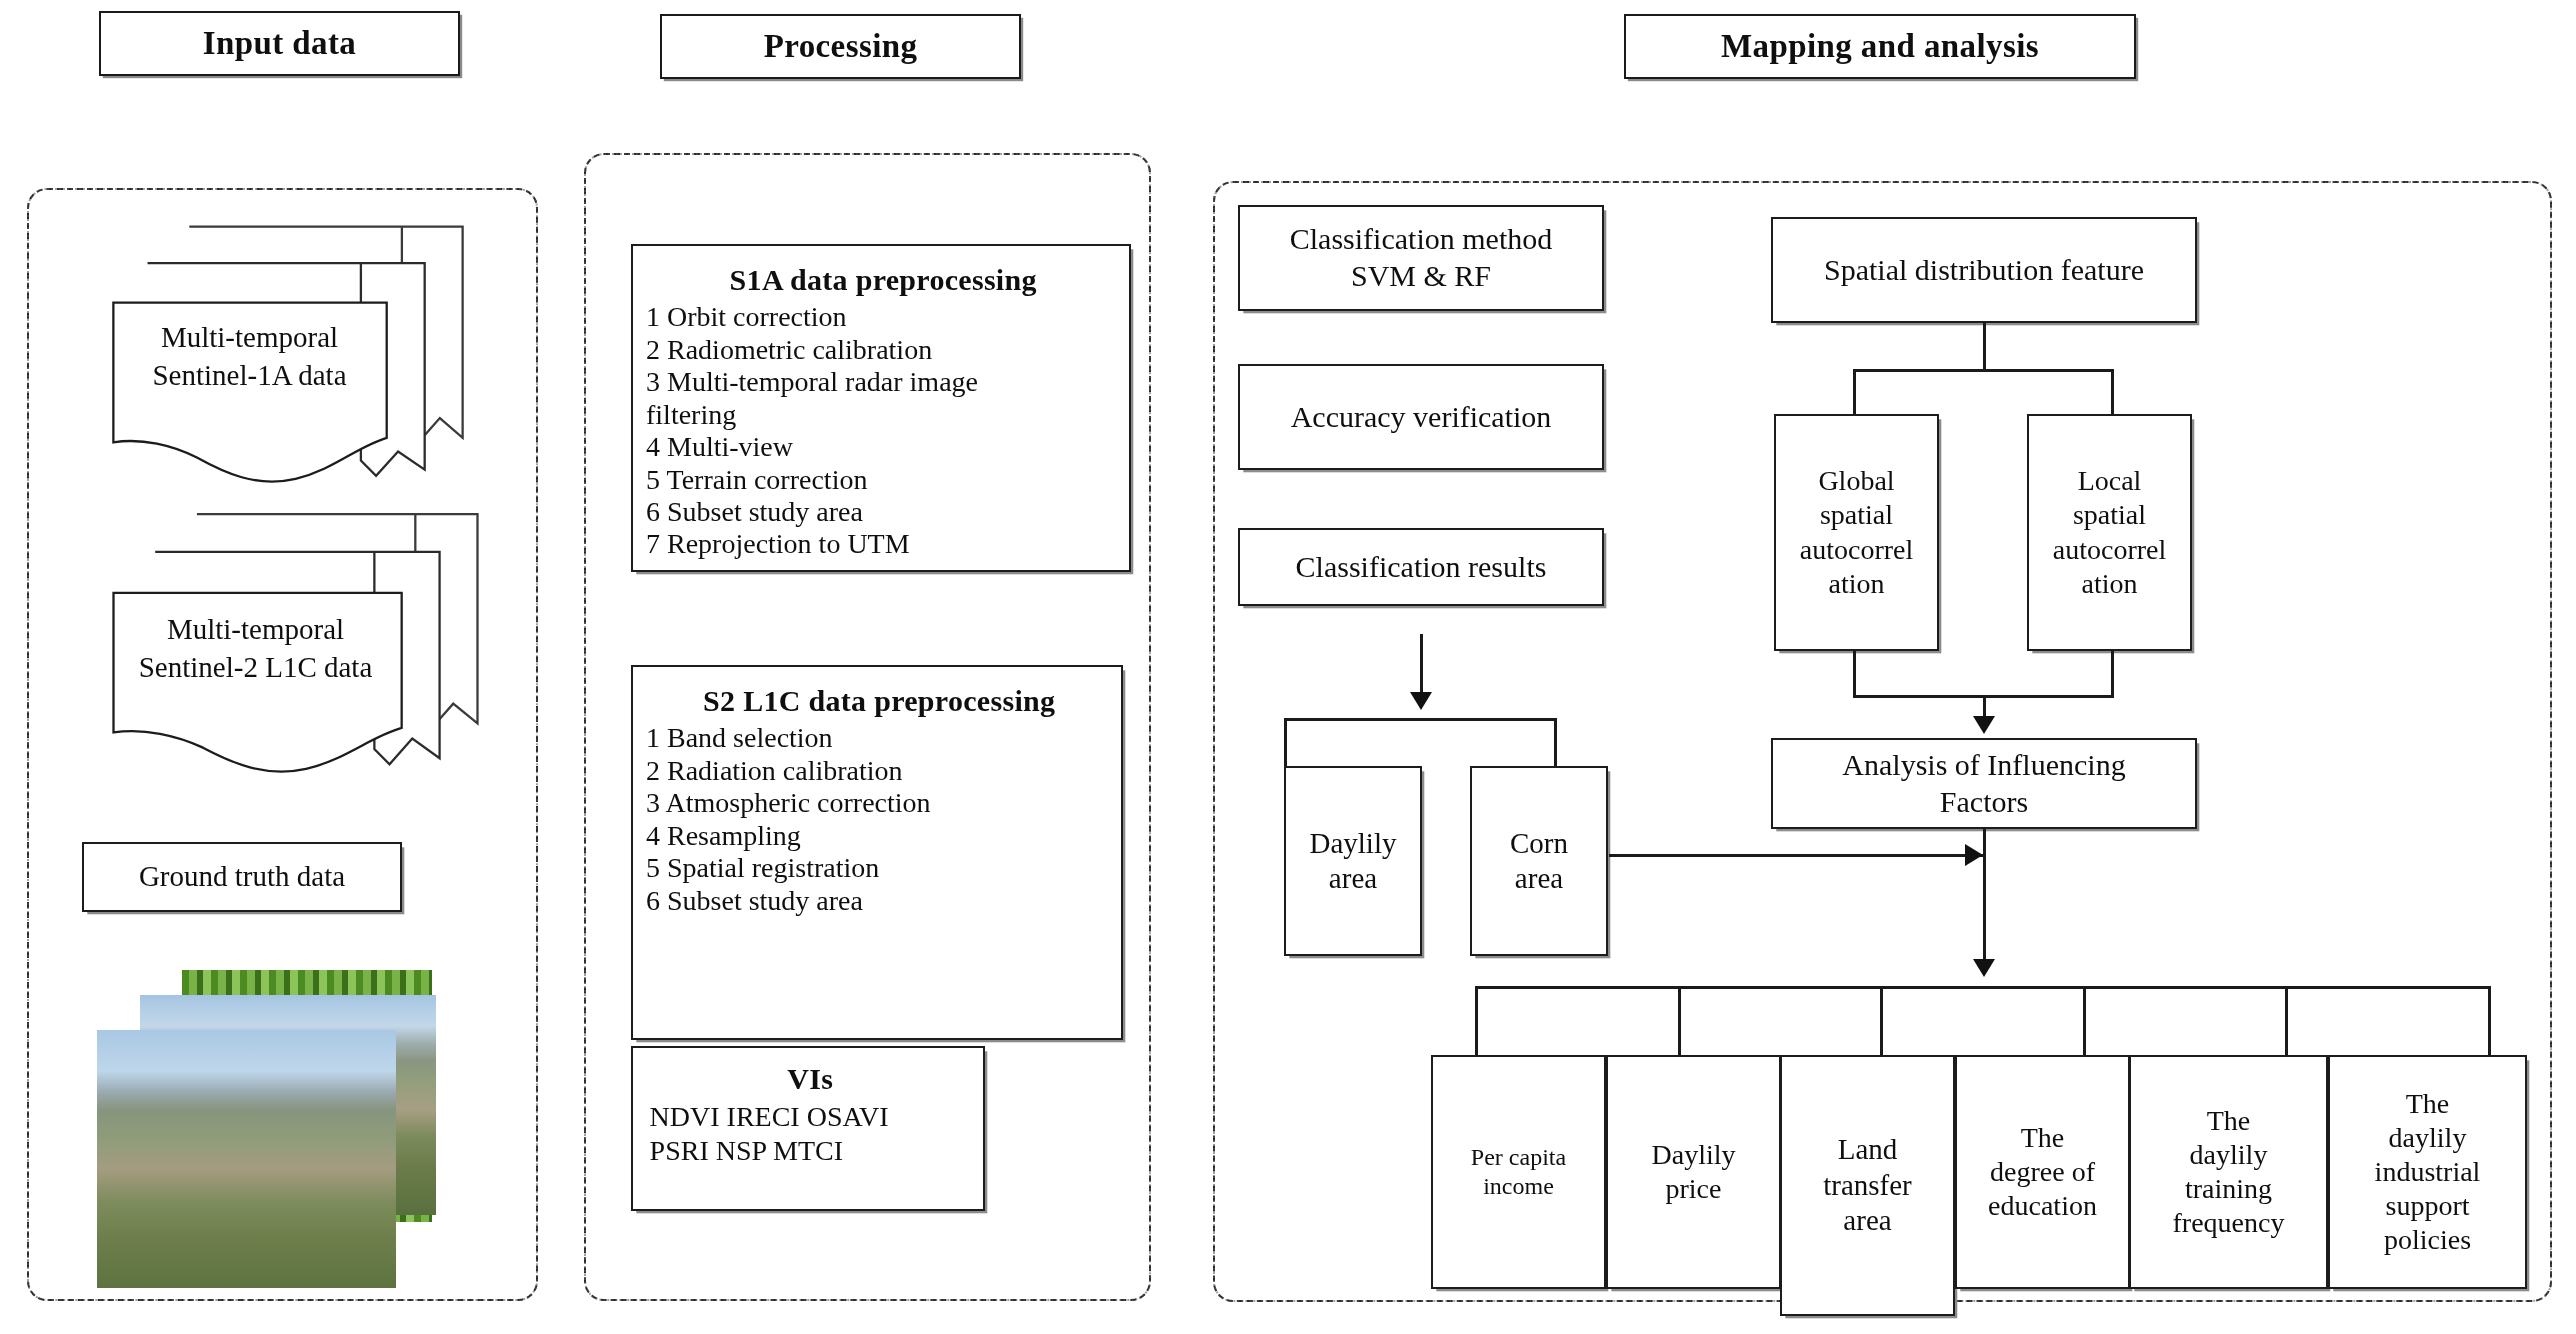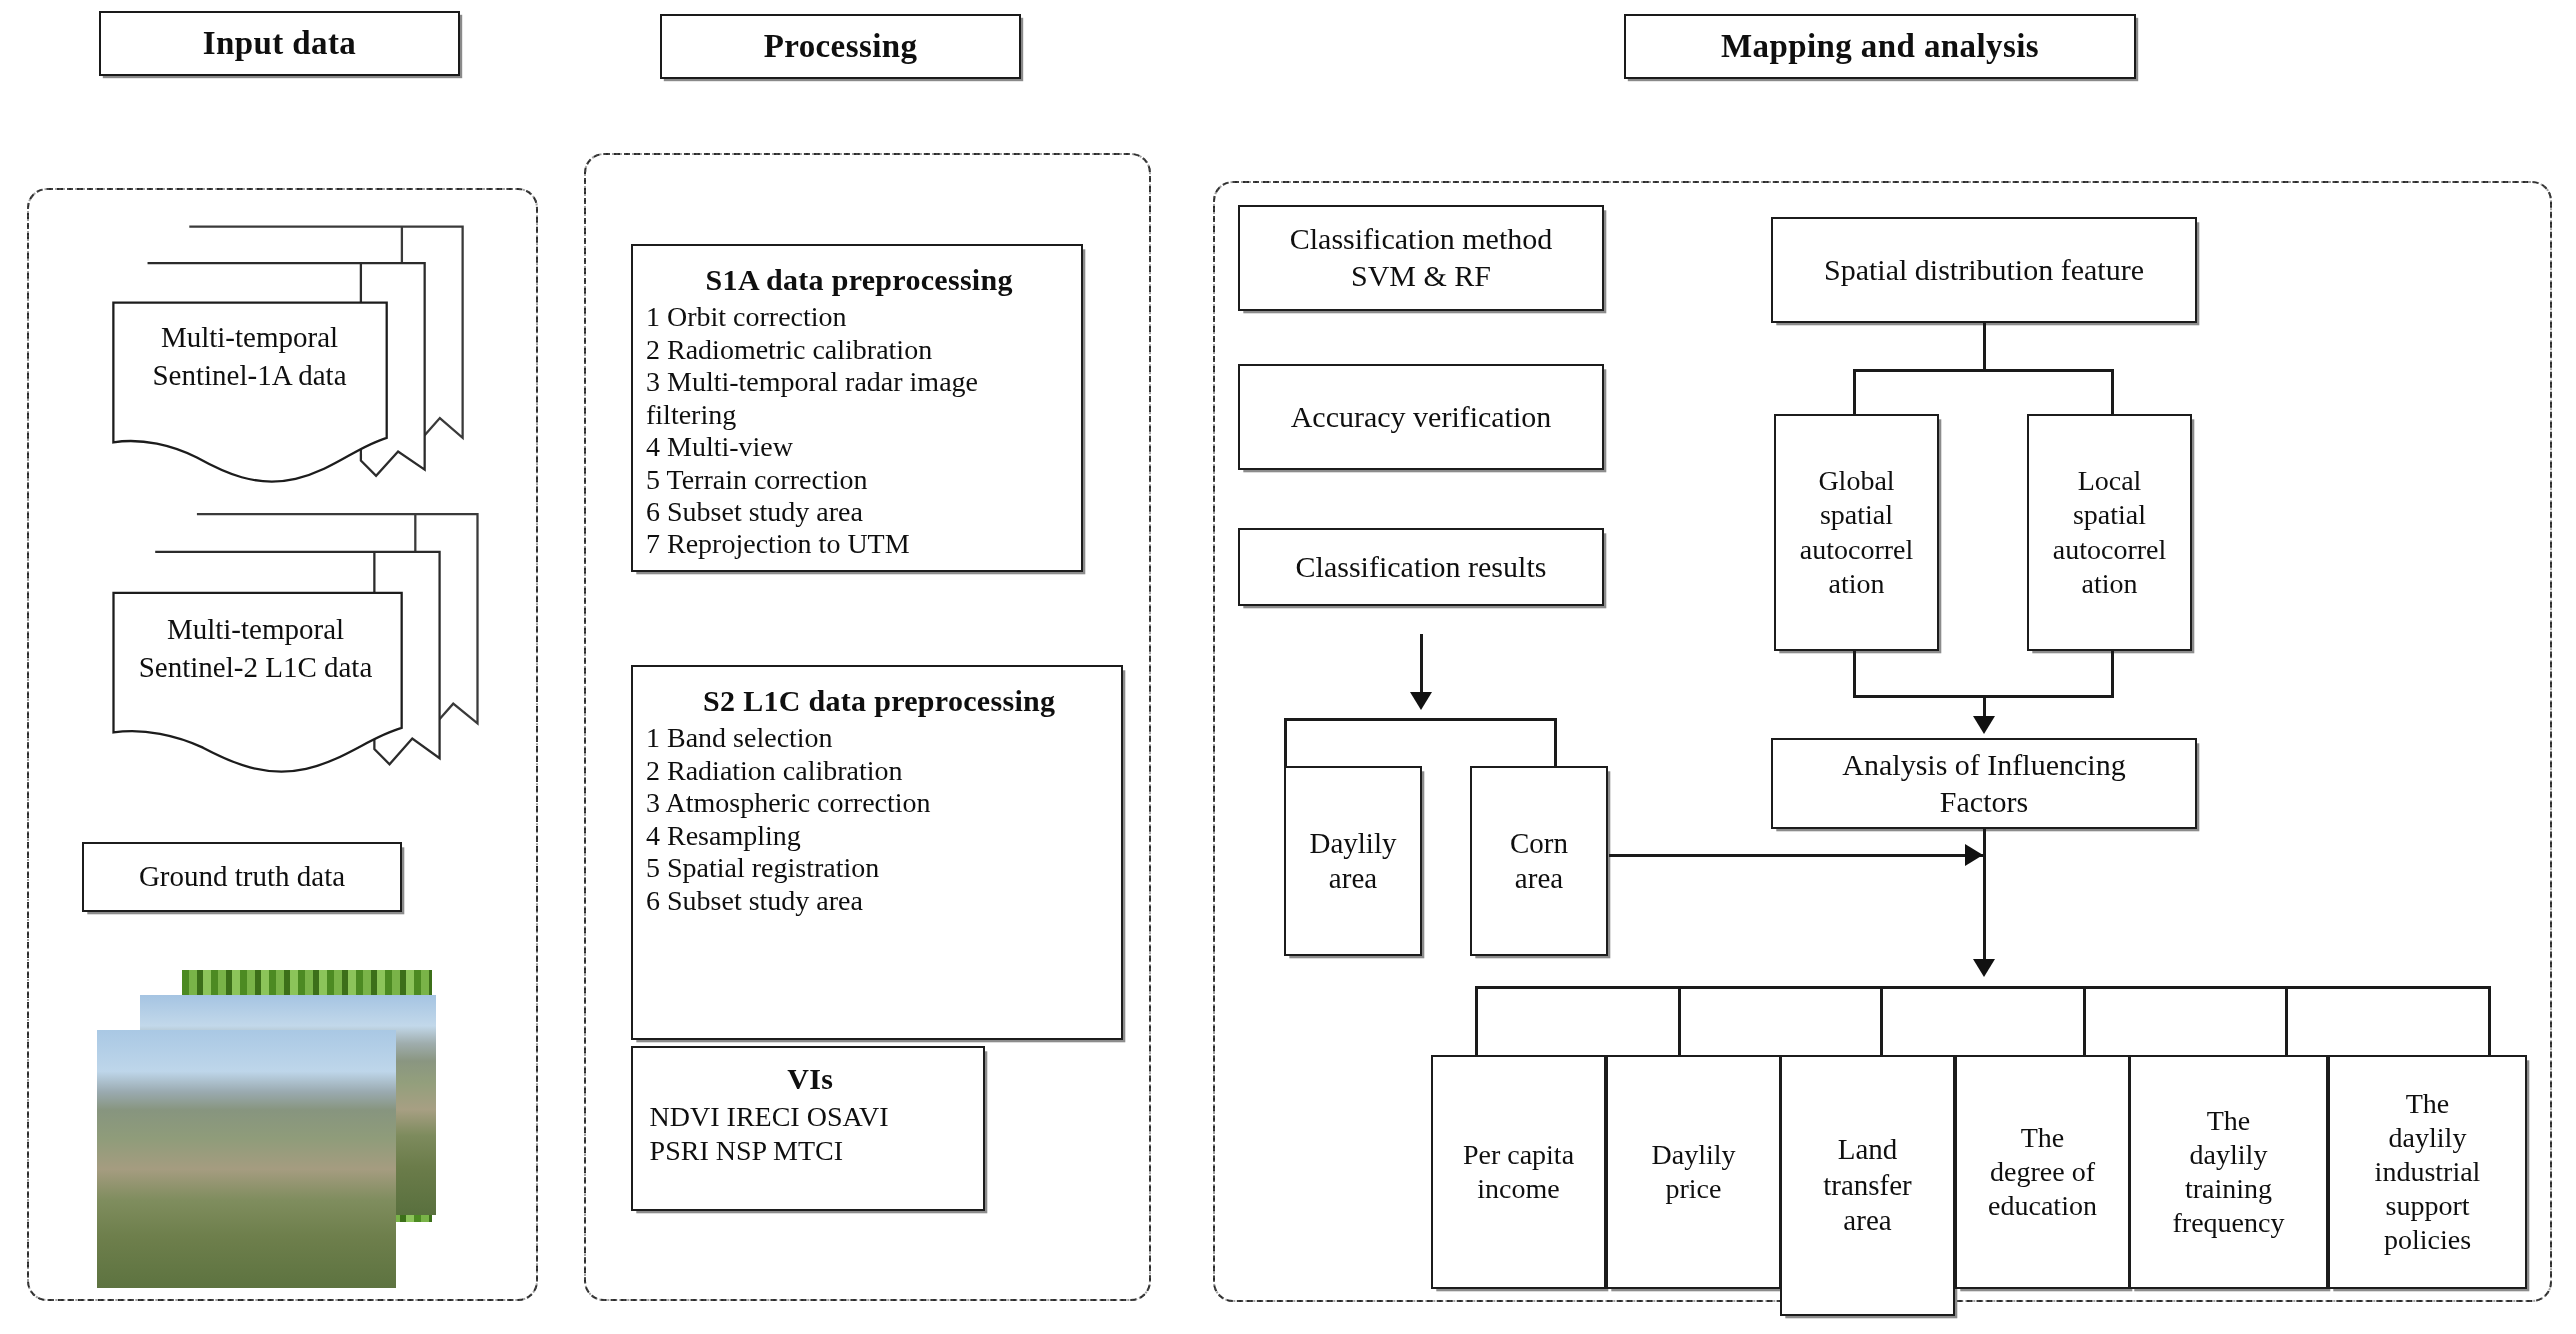--- a/index.html
+++ b/index.html
@@ -181,21 +181,21 @@
   </div>
 
   <div class="box" style="left:82px;top:842px;width:320px;height:70px;font-size:29px;">
     <span class="inner">Ground truth data</span>
   </div>
 
   <div class="photo ph-green" style="left:182px;top:970px;width:250px;height:252px;"></div>
   <div class="photo ph-land2" style="left:140px;top:995px;width:296px;height:220px;"></div>
   <div class="photo ph-land" style="left:97px;top:1030px;width:299px;height:258px;"></div>
 
-  <div class="proc" style="left:631px;top:244px;width:452px;height:328px;">
+  <div class="proc" style="left:631px;top:244px;width:500px;height:328px;">
     <h4>S1A data preprocessing</h4>
     <ul>
       <li>1 Orbit correction</li>
       <li>2 Radiometric calibration</li>
       <li>3 Multi-temporal radar image
 filtering</li>
       <li>4 Multi-view</li>
       <li>5 Terrain correction</li>
       <li>6 Subset study area</li>
       <li>7 Reprojection to UTM</li>
@@ -288,21 +288,21 @@
   <div class="arrow-down" style="left:1973px;top:959px;"></div>
 
   <div class="conn h" style="left:1475px;top:986px;width:1015px;"></div>
   <div class="conn v" style="left:1475px;top:986px;height:70px;"></div>
   <div class="conn v" style="left:1678px;top:986px;height:70px;"></div>
   <div class="conn v" style="left:1880px;top:986px;height:70px;"></div>
   <div class="conn v" style="left:2083px;top:986px;height:70px;"></div>
   <div class="conn v" style="left:2285px;top:986px;height:70px;"></div>
   <div class="conn v" style="left:2488px;top:986px;height:70px;"></div>
 
-  <div class="box" style="left:1431px;top:1055px;width:175px;height:234px;font-size:28px;white-space:pre-line;">
+  <div class="box" style="left:1431px;top:1055px;width:175px;height:234px;font-size:24px;white-space:pre-line;">
     <span class="inner">Per capita
 income</span>
   </div>
   <div class="box" style="left:1606px;top:1055px;width:175px;height:234px;font-size:28px;white-space:pre-line;">
     <span class="inner">Daylily
 price</span>
   </div>
   <div class="box" style="left:1780px;top:1055px;width:175px;height:261px;font-size:29px;white-space:pre-line;">
     <span class="inner">Land
 transfer

